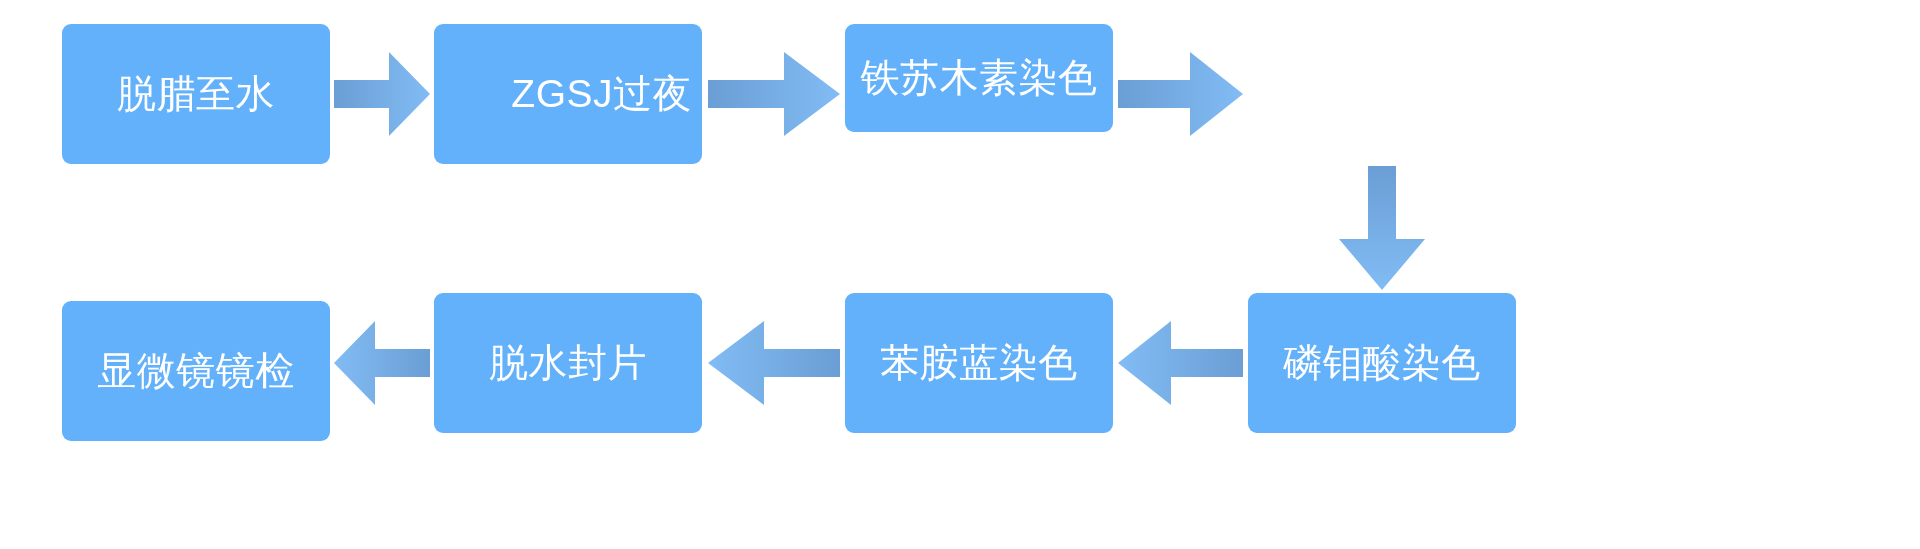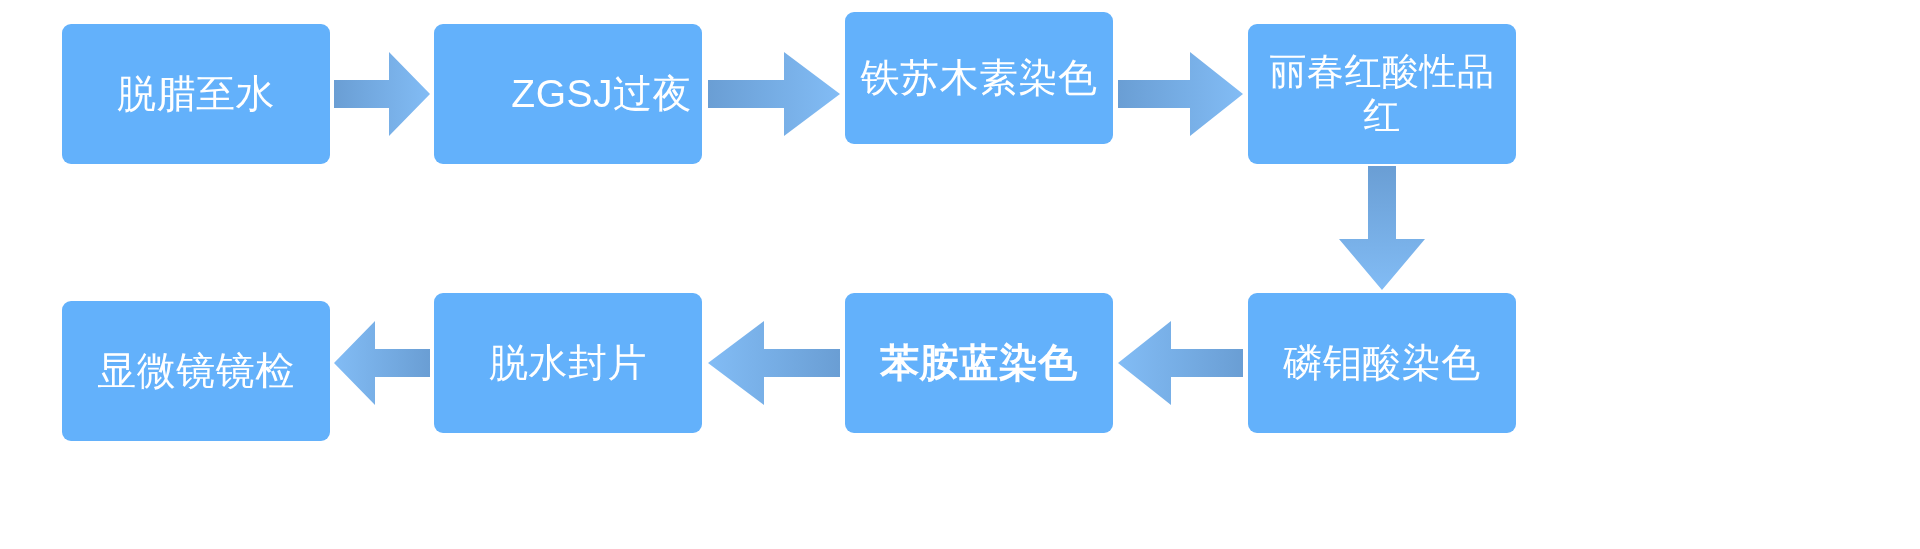--- a/index.html
+++ b/index.html
@@ -56,33 +56,30 @@
 <div id="canvas">
 
   <div class="node" id="node-1" style="left:62px; top:24px; width:268px; height:140px;">
     <span class="label">脱腊至水</span>
   </div>
 
   <div class="node" id="node-2" style="left:434px; top:24px; width:268px; height:140px;text-align:right;">
     <span class="label">ZGSJ过夜</span>
   </div>
 
-  <div class="node" id="node-3" style="left:845px; top:12px; width:268px; height:132px;align-items:center;">
+  <div class="node" id="node-3" style="left:845px; top:24px; width:268px; height:108px;align-items:center;">
     <span class="label">铁苏木素染色</span>
   </div>
 
-  <div class="node" id="node-4" style="left:1248px; top:24px; width:268px; height:140px; font-size:37px;">
-    <span class="label">丽春红酸性品红</span>
-  </div>
 
   <div class="node" id="node-5" style="left:1248px; top:293px; width:268px; height:140px;">
     <span class="label">磷钼酸染色</span>
   </div>
 
-  <div class="node" id="node-6" style="left:845px; top:293px; width:268px; height:140px;font-weight:bold;">
+  <div class="node" id="node-6" style="left:845px; top:293px; width:268px; height:140px;">
     <span class="label">苯胺蓝染色</span>
   </div>
 
   <div class="node" id="node-7" style="left:434px; top:293px; width:268px; height:140px;">
     <span class="label">脱水封片</span>
   </div>
 
   <div class="node" id="node-8" style="left:62px; top:293px; width:268px; height:140px;margin-top:8px;">
     <span class="label">显微镜镜检</span>
   </div>

